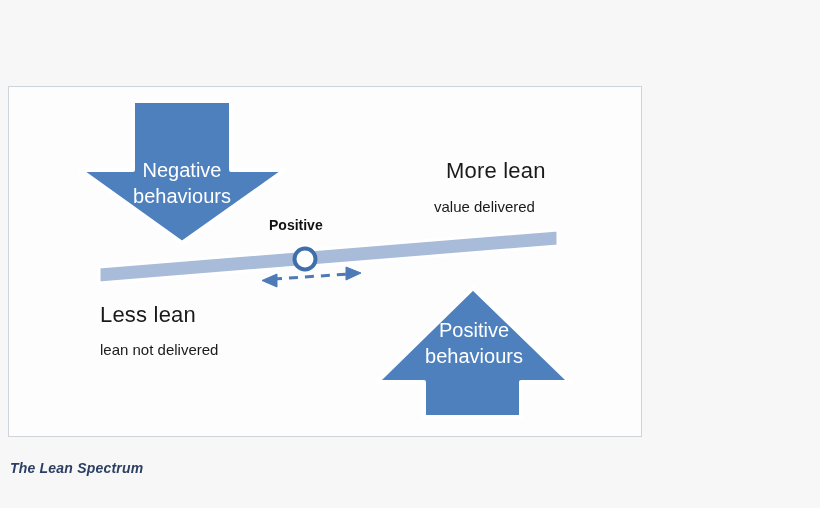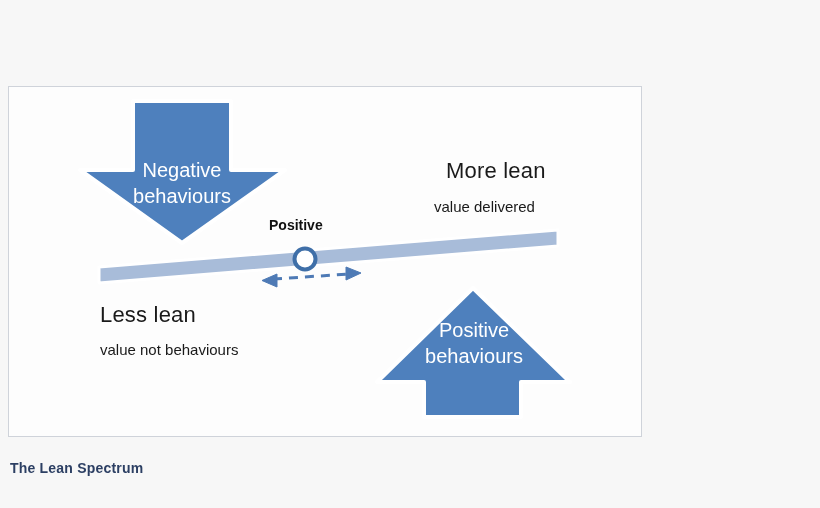--- a/index.html
+++ b/index.html
@@ -99,20 +99,21 @@
     width: 124px;
   }
 
   
   .caption {
     position: absolute;
     left: 10px;
     top: 460px;
     font-family: "Liberation Sans", sans-serif;
     font-size: 14px;
+    font-style: italic;
     font-weight: bold;
     color: #2c3f63;
     letter-spacing: 0.2px;
   }
 </style>
 </head>
 <body>
 
 <div id="stage">
 
@@ -148,21 +149,21 @@
 
     </svg>
   </div>
 
   <div class="lbl lbl-more-lean">More lean</div>
 
   <div class="lbl lbl-value-delivered">value delivered</div>
 
   <div class="lbl lbl-less-lean">Less lean</div>
 
-  <div class="lbl lbl-value-not-delivered">value not behaviours</div>
+  <div class="lbl lbl-value-not-delivered">lean not delivered</div>
 
   <div class="lbl lbl-company">Positive</div>
 
   <div class="arrow-text arrow-text-negative">
     <div>Negative</div>
     <div>behaviours</div>
   </div>
 
   <div class="arrow-text arrow-text-positive">
     <div>Positive</div>

